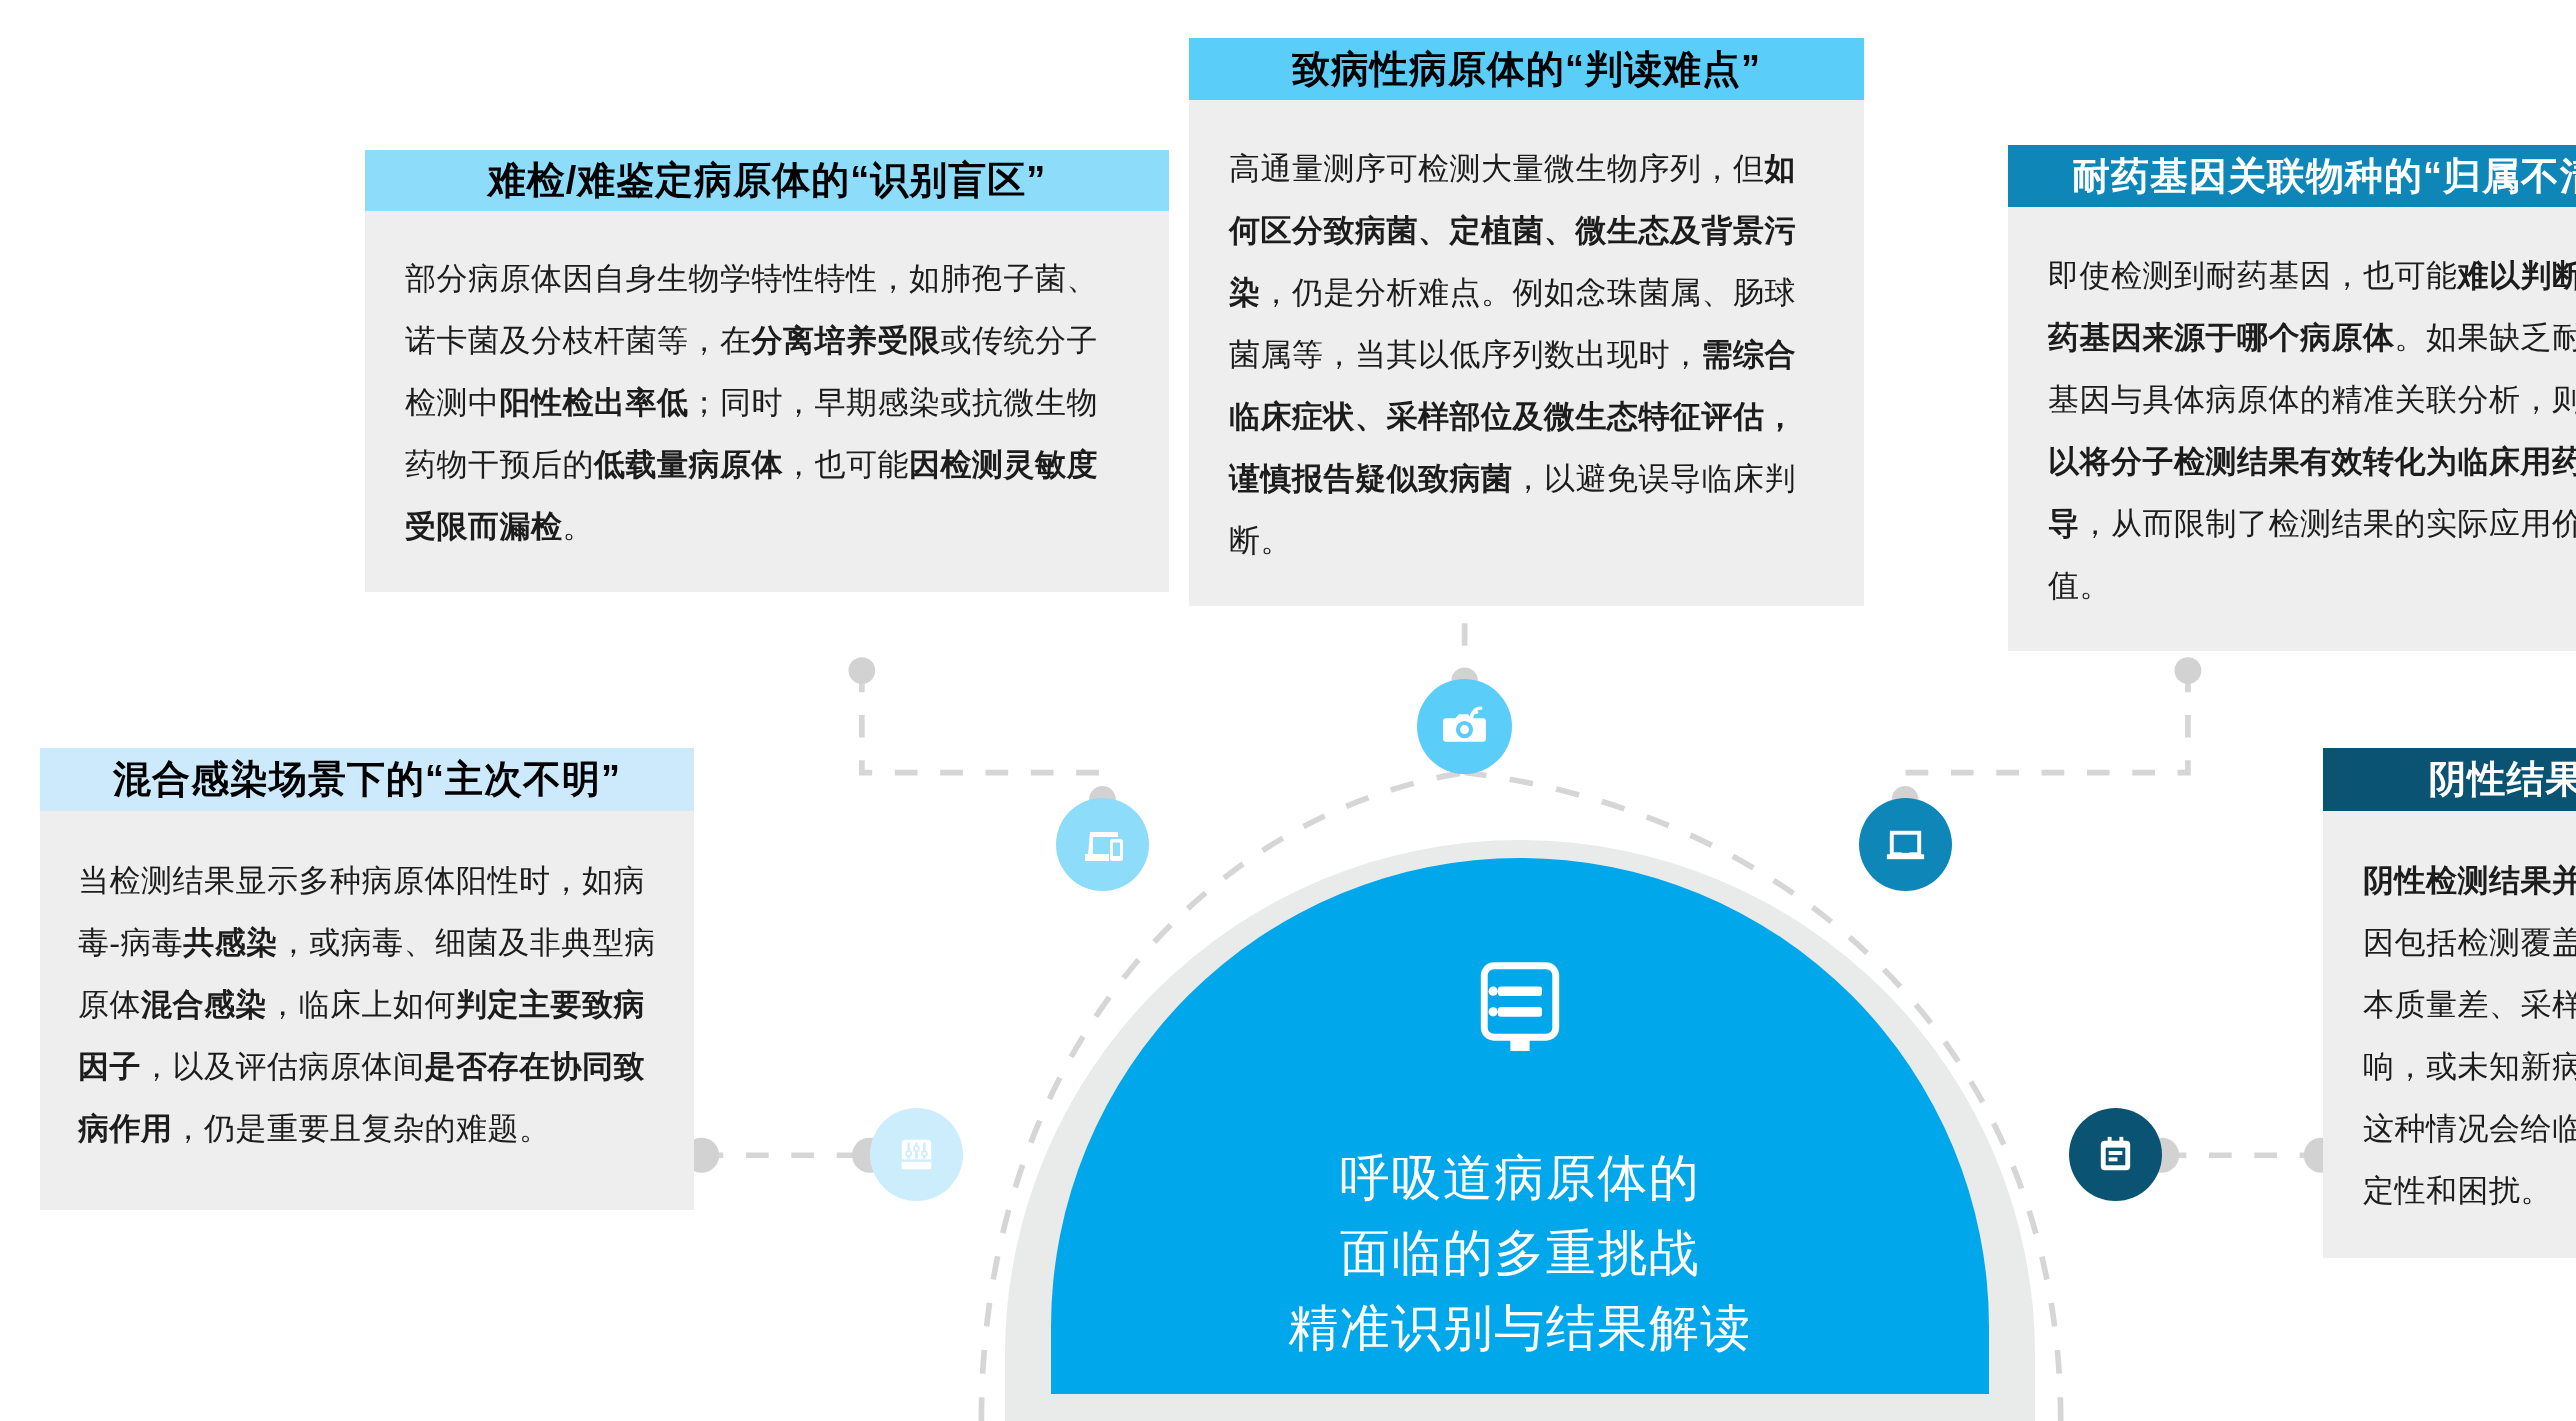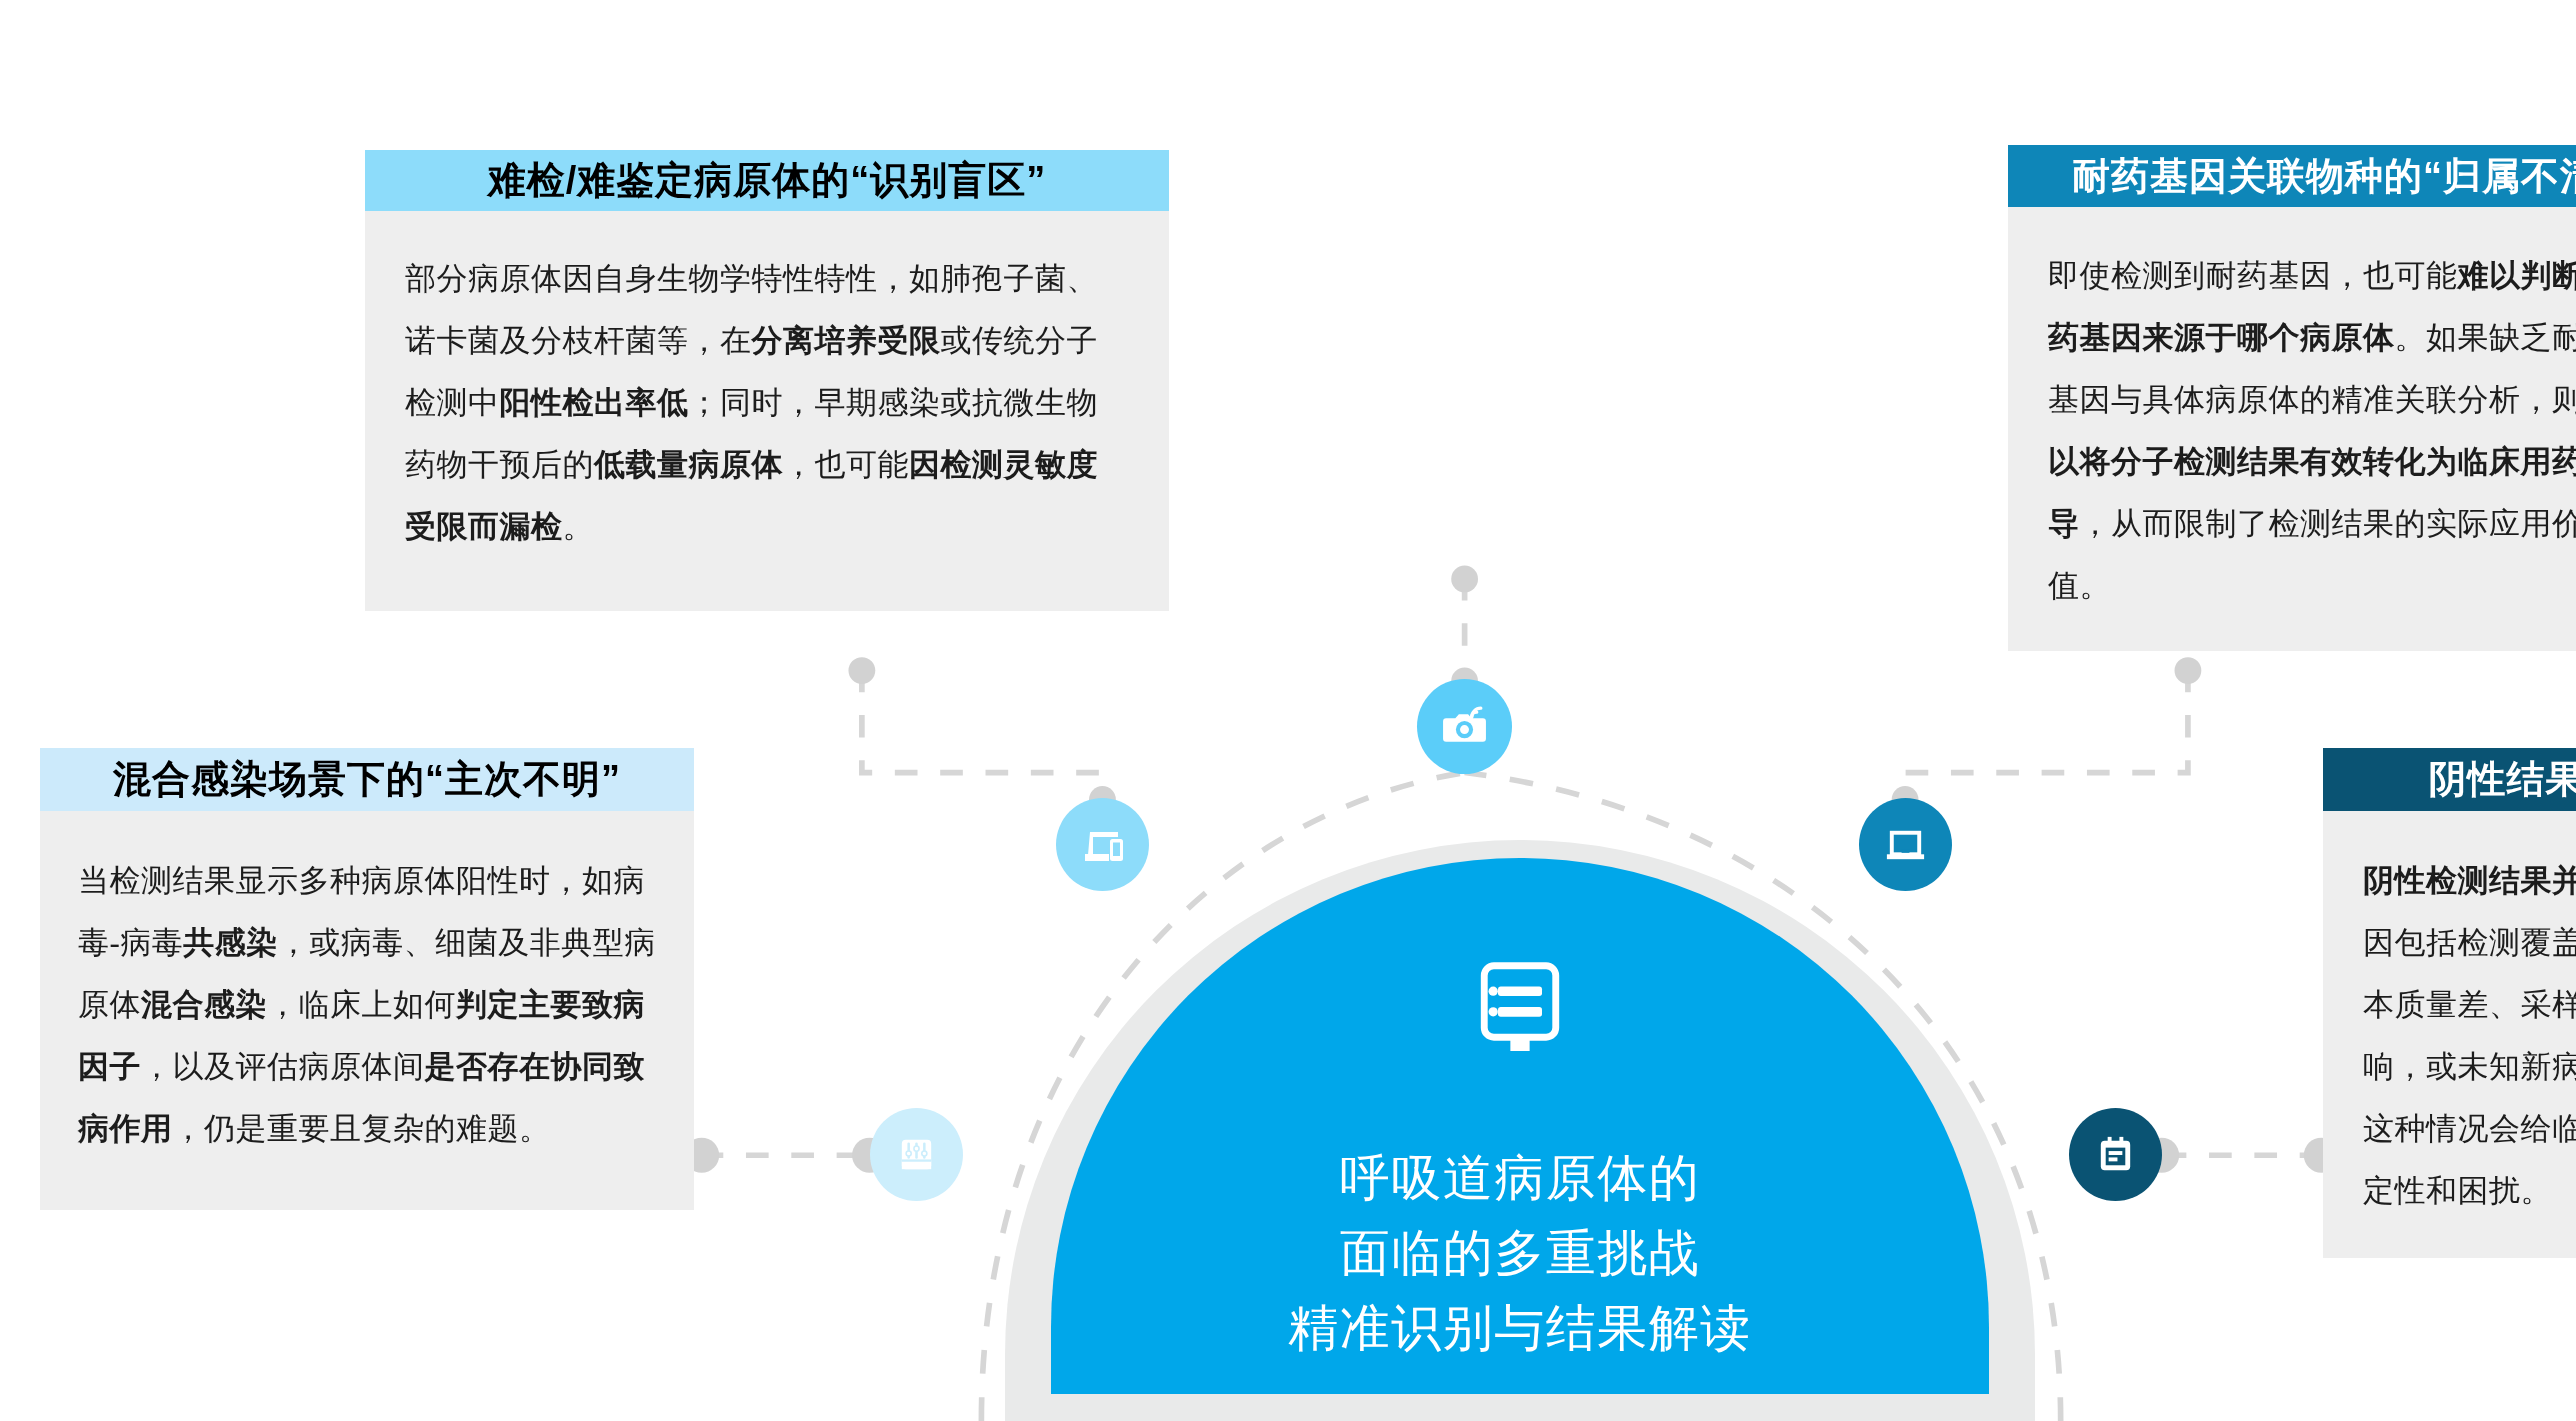--- a/index.html
+++ b/index.html
@@ -64,21 +64,21 @@
   .card-body{
     background:#eeeeee;box-sizing:border-box;
     font-size:31px;line-height:2.0;color:#1c1c1c;
     letter-spacing:0.5px;
   }
   .card-body b{font-weight:bold;}
 
   
   .card-tl{left:365px;top:150px;width:804px;}
   .card-tl .card-head{height:61px;background:#8ddcfa;color:#000000;}
-  .card-tl .card-body{padding:37px 40px 53px 40px;}
+  .card-tl .card-body{padding:37px 40px 34px 40px;}
 
   .card-tc{left:1189px;top:38px;width:675px;}
   .card-tc .card-head{height:62px;background:#5bcdf9;color:#000000;}
   .card-tc .card-body{padding:38px 40px 34px 40px;}
 
   .card-tr{left:2008px;top:145px;width:675px;}
   .card-tr .card-head{height:62px;background:#0e86b8;color:#ffffff;}
   .card-tr .card-body{padding:38px 40px 34px 40px;}
 
   .card-bl{left:40px;top:748px;width:654px;}
@@ -195,20 +195,24 @@
       <rect x="17" y="20.5" width="14" height="4" fill="#fff"></rect>
       <rect x="17" y="27" width="9" height="4" fill="#fff"></rect>
     </svg>
   </div>
 
   <div class="card card-tl">
     <div class="card-head">难检/难鉴定病原体的“识别盲区”</div>
     <div class="card-body"><span>部分病原体因自身生物学特性特性，如肺孢子菌、诺卡菌及分枝杆菌等，在</span><b>分离培养受限</b><span>或传统分子检测中</span><b>阳性检出率低</b><span>；同时，早期感染或抗微生物药物干预后的</span><b>低载量病原体</b><span>，也可能</span><b>因检测灵敏度受限而漏检</b><span>。</span></div>
   </div>
 
+  <div class="card card-tc">
+    <div class="card-head">致病性病原体的“判读难点”</div>
+    <div class="card-body"><span>高通量测序可检测大量微生物序列，但</span><b>如何区分致病菌、定植菌、微生态及背景污染</b><span>，仍是分析难点。例如念珠菌属、肠球菌属等，当其以低序列数出现时，</span><b>需综合临床症状、采样部位及微生态特征评估，谨慎报告疑似致病菌</b><span>，以避免误导临床判断。</span></div>
+  </div>
 
   <div class="card card-tr">
     <div class="card-head">耐药基因关联物种的“归属不清”</div>
     <div class="card-body"><span>即使检测到耐药基因，也可能</span><b>难以判断耐药基因来源于哪个病原体</b><span>。如果缺乏耐药基因与具体病原体的精准关联分析，则</span><b>难以将分子检测结果有效转化为临床用药指导</b><span>，从而限制了检测结果的实际应用价值。</span></div>
   </div>
 
   <div class="card card-bl">
     <div class="card-head">混合感染场景下的“主次不明”</div>
     <div class="card-body"><span>当检测结果显示多种病原体阳性时，如病毒-病毒</span><b>共感染</b><span>，或病毒、细菌及非典型病原体</span><b>混合感染</b><span>，临床上如何</span><b>判定主要致病因子</b><span>，以及评估病原体间</span><b>是否存在协同致病作用</b><span>，仍是重要且复杂的难题。</span></div>
   </div>

